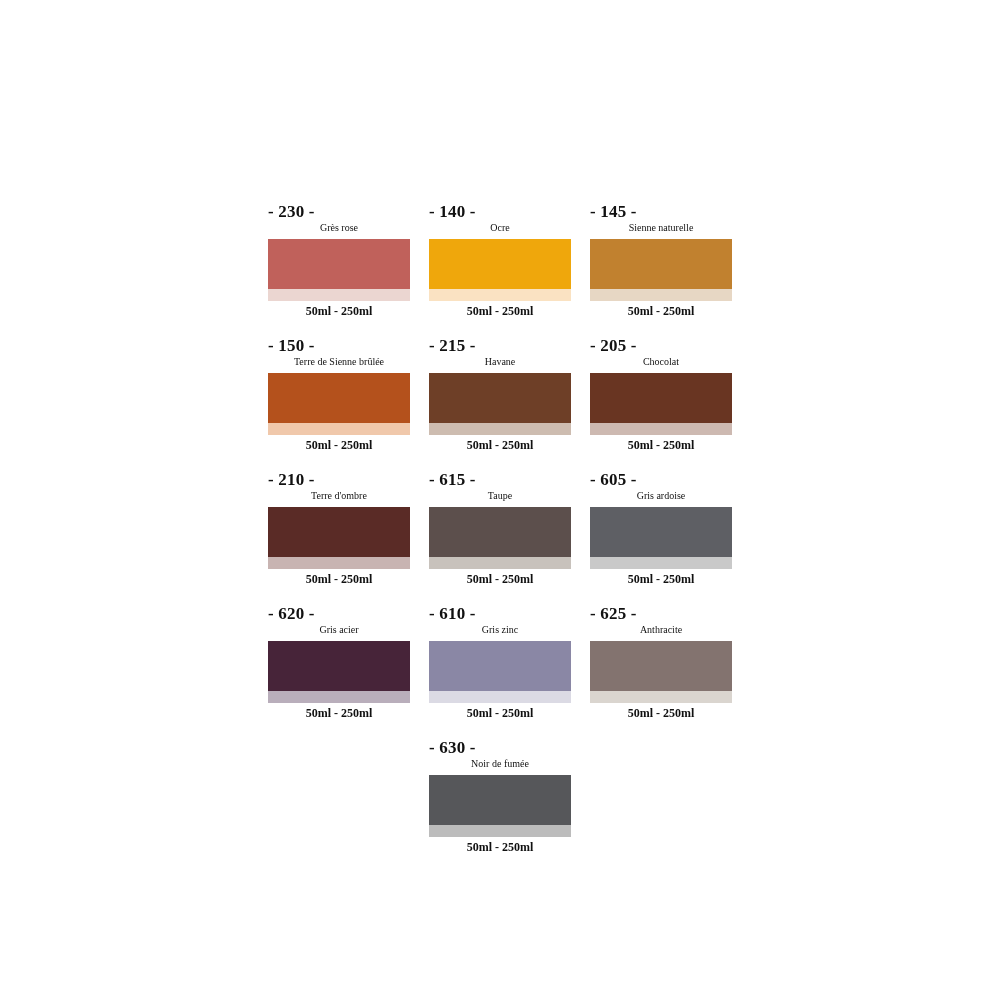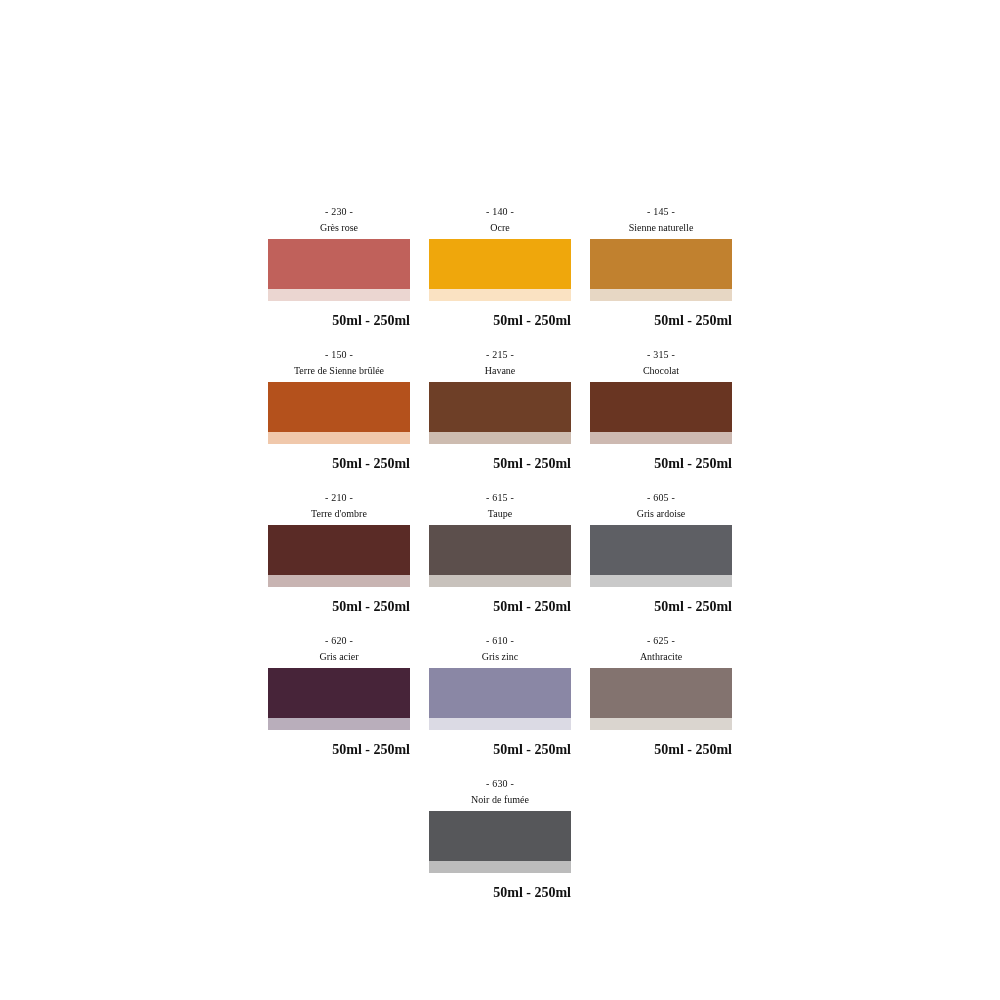--- a/index.html
+++ b/index.html
@@ -42,23 +42,22 @@
   }
 
   .swatch {
     width: 142px;
     display: flex;
     flex-direction: column;
     align-items: stretch;
   }
 
   .sw-code {
-    text-align: center;
-    font-size: 10px;
-    font-weight: normal;
+    font-size: 17px;
+    font-weight: bold;
     letter-spacing: 0.2px;
     line-height: 14px;
     color: #111111;
   }
 
   .sw-name {
     text-align: center;
     font-size: 10px;
     line-height: 17px;
     color: #111111;
@@ -72,26 +71,26 @@
     display: block;
   }
 
   .chip-tint {
     width: 100%;
     height: 12px;
     display: block;
   }
 
   .sw-vol {
-    text-align: right;
-    font-size: 14px;
+    text-align: center;
+    font-size: 12px;
     font-weight: bold;
     line-height: 13px;
     color: #111111;
-    margin-top: 13px;
+    margin-top: 4px;
     white-space: nowrap;
   }
 </style>
 </head>
 <body>
 
 <div class="sheet">
   <div class="grid" id="grid">
       <div class="row">
         <div class="swatch">
@@ -125,21 +124,21 @@
           <div class="sw-vol">50ml - 250ml</div>
         </div>
         <div class="swatch">
           <div class="sw-code">- 215 -</div>
           <div class="sw-name">Havane</div>
           <div class="chip" style="background: rgb(110, 63, 39);"></div>
           <div class="chip-tint" style="background: rgb(205, 188, 176);"></div>
           <div class="sw-vol">50ml - 250ml</div>
         </div>
         <div class="swatch">
-          <div class="sw-code">- 315 -</div>
+          <div class="sw-code">- 205 -</div>
           <div class="sw-name">Chocolat</div>
           <div class="chip" style="background: rgb(105, 53, 34);"></div>
           <div class="chip-tint" style="background: rgb(205, 185, 177);"></div>
           <div class="sw-vol">50ml - 250ml</div>
         </div>
       </div>
       <div class="row">
         <div class="swatch">
           <div class="sw-code">- 210 -</div>
           <div class="sw-name">Terre d'ombre</div>

